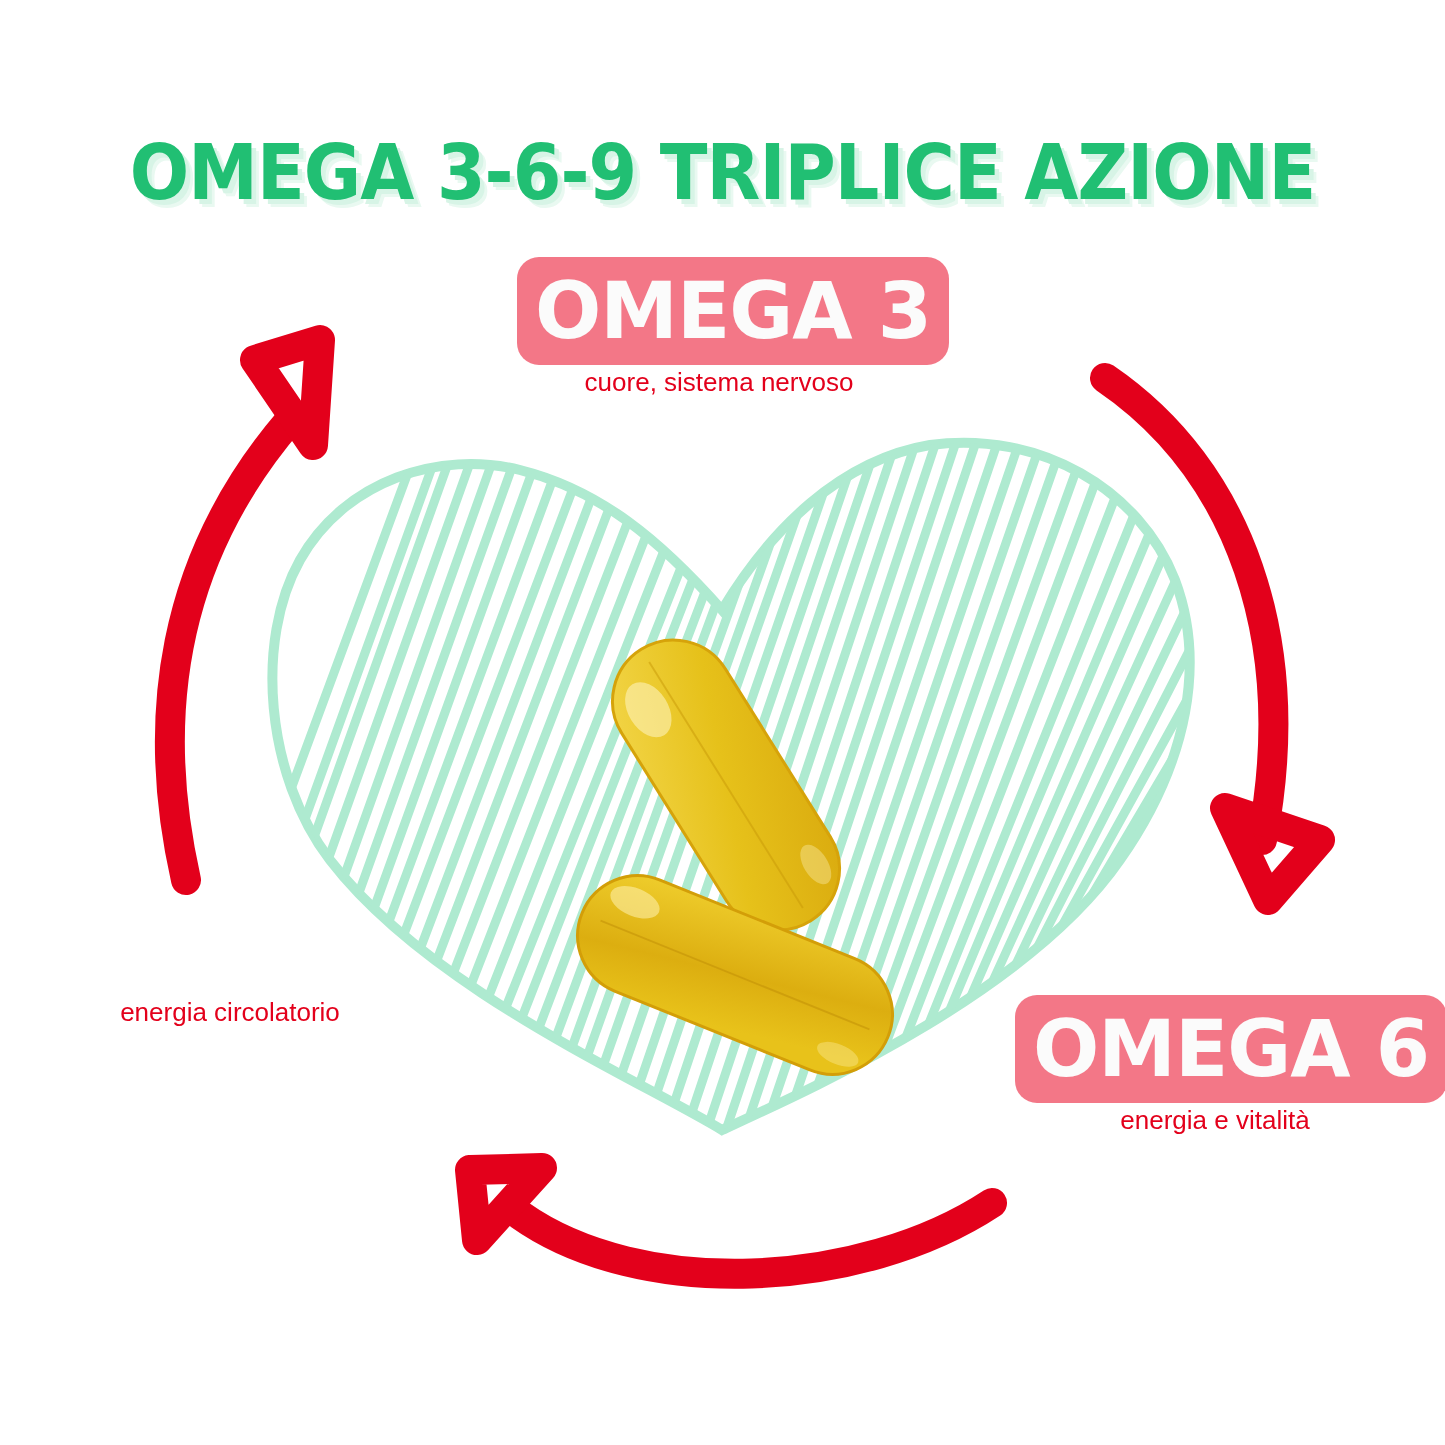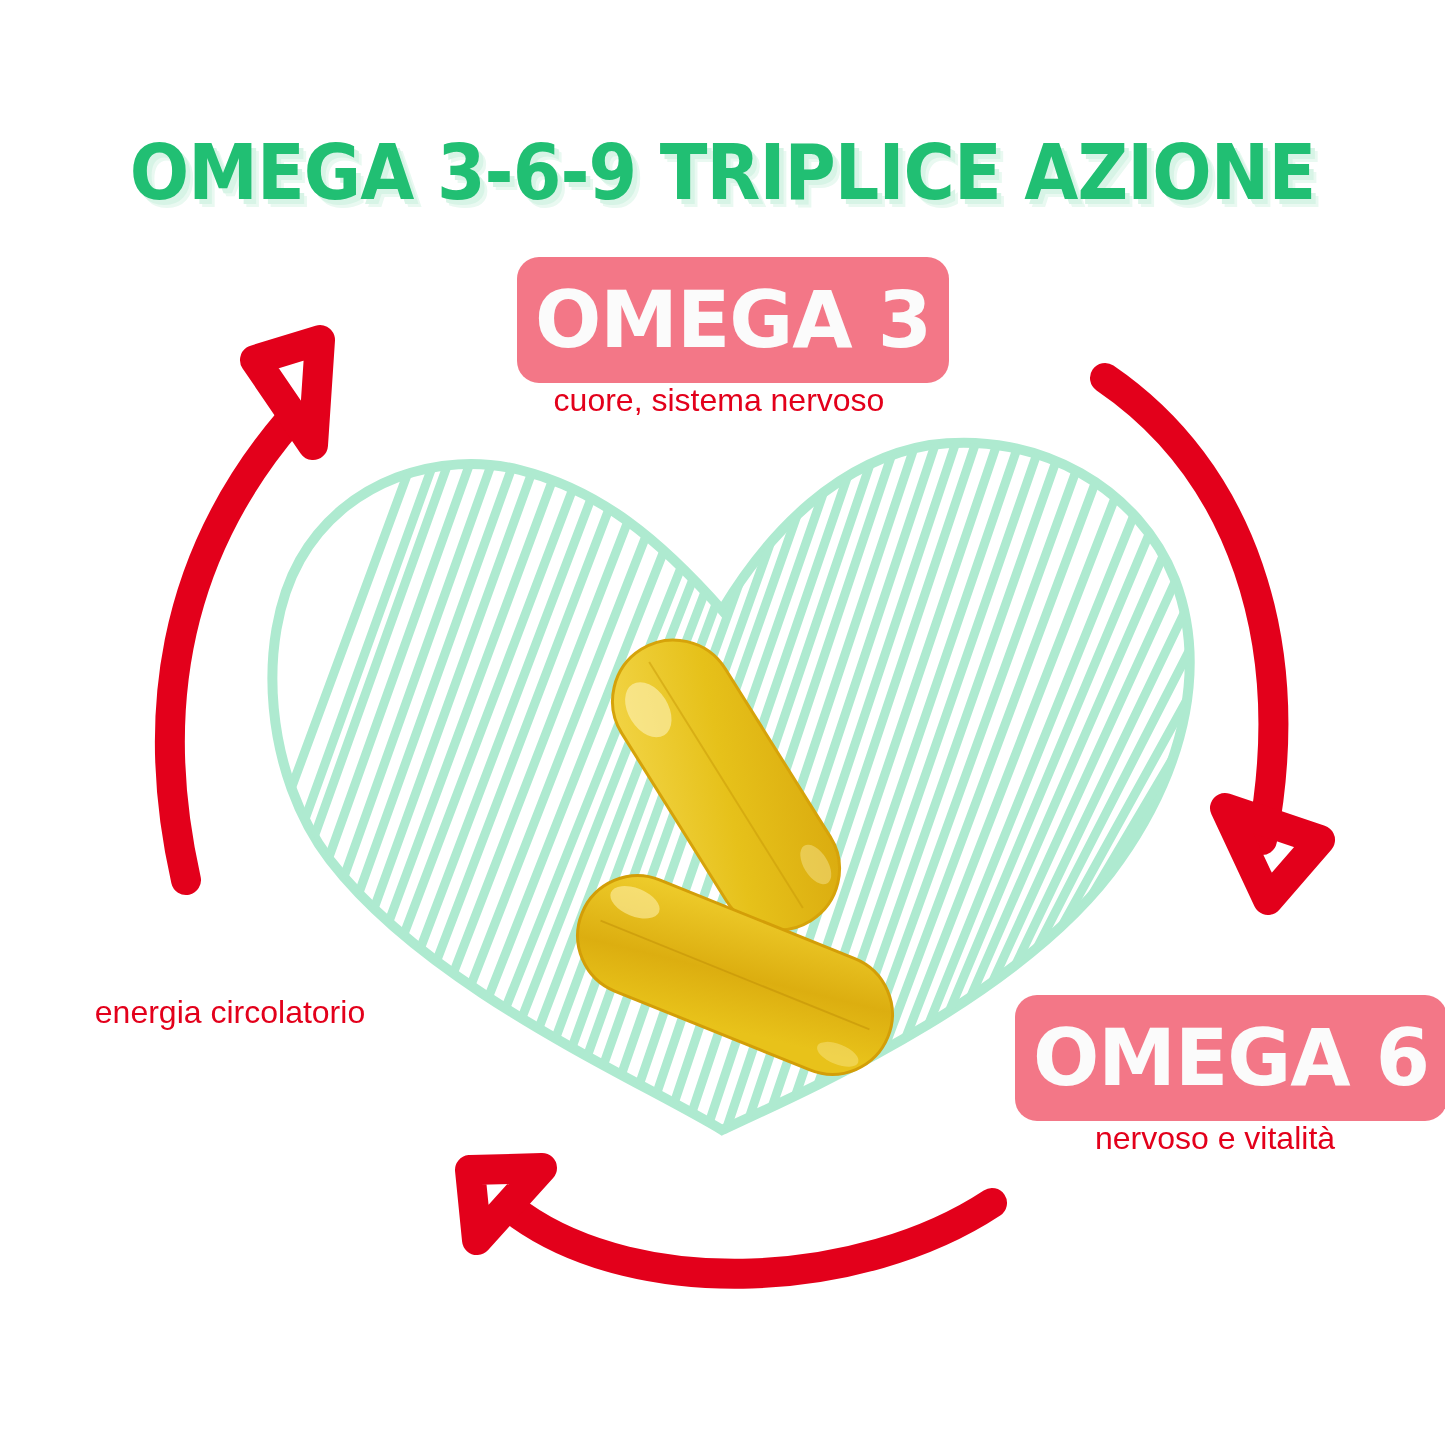--- a/index.html
+++ b/index.html
@@ -8,25 +8,25 @@
       position: absolute; left: 0; top: 128px; width: 1445px; text-align: center;
       font-family: "DejaVu Sans", sans-serif; font-weight: 900; font-size: 76px; letter-spacing: -1px;
       color: #21bf73; text-shadow: 5px 5px 0 #d7f4e6, 8px 8px 0 #e9f9f1; line-height: 90px;
       transform: scaleX(0.92); transform-origin: center;
     }
     .art { position: absolute; left: 0; top: 0; width: 1445px; height: 1445px; }
     .badge-wrap { position: absolute; text-align: center; }
     .badge {
       display: inline-block; background: #f37787; border-radius: 22px; color: #fbfbfb;
       font-family: "DejaVu Sans", sans-serif; font-weight: bold; font-size: 78px; line-height: 108px;
-      padding: 9px 18px; letter-spacing: -1px; white-space: nowrap;
+      padding: 0 18px; letter-spacing: -1px; white-space: nowrap;
     }
     .sub {
       display: block; color: #e3001b; font-family: "Liberation Sans", sans-serif;
-      font-size: 32px; line-height: 30px; margin-top: 2px; white-space: nowrap;
+      font-size: 26px; line-height: 30px; margin-top: 2px; white-space: nowrap;
     }
     #b3 { left: 517px; top: 257px; width: 404px; }
     #b9 { left: 28px; top: 995px; width: 404px; }
     #b6 { left: 1015px; top: 995px; width: 400px; }
   </style>
 </head>
 <body>
 
 <svg class="art" viewBox="0 0 1445 1445" xmlns="http://www.w3.org/2000/svg">
   <defs>
@@ -86,18 +86,18 @@
 
 <div class="title">OMEGA 3-6-9 TRIPLICE AZIONE</div>
 
 <div class="badge-wrap" id="b3">
   <span class="badge">OMEGA 3</span>
   <span class="sub">cuore, sistema nervoso</span>
 </div>
 
 <div class="badge-wrap" id="b6">
   <span class="badge">OMEGA 6</span>
-  <span class="sub">nervoso e vitalità</span>
+  <span class="sub">energia e vitalità</span>
 </div>
 
 <div class="badge-wrap" id="b9">
   <span class="sub">energia circolatorio</span>
 </div>
 
 </body></html>

